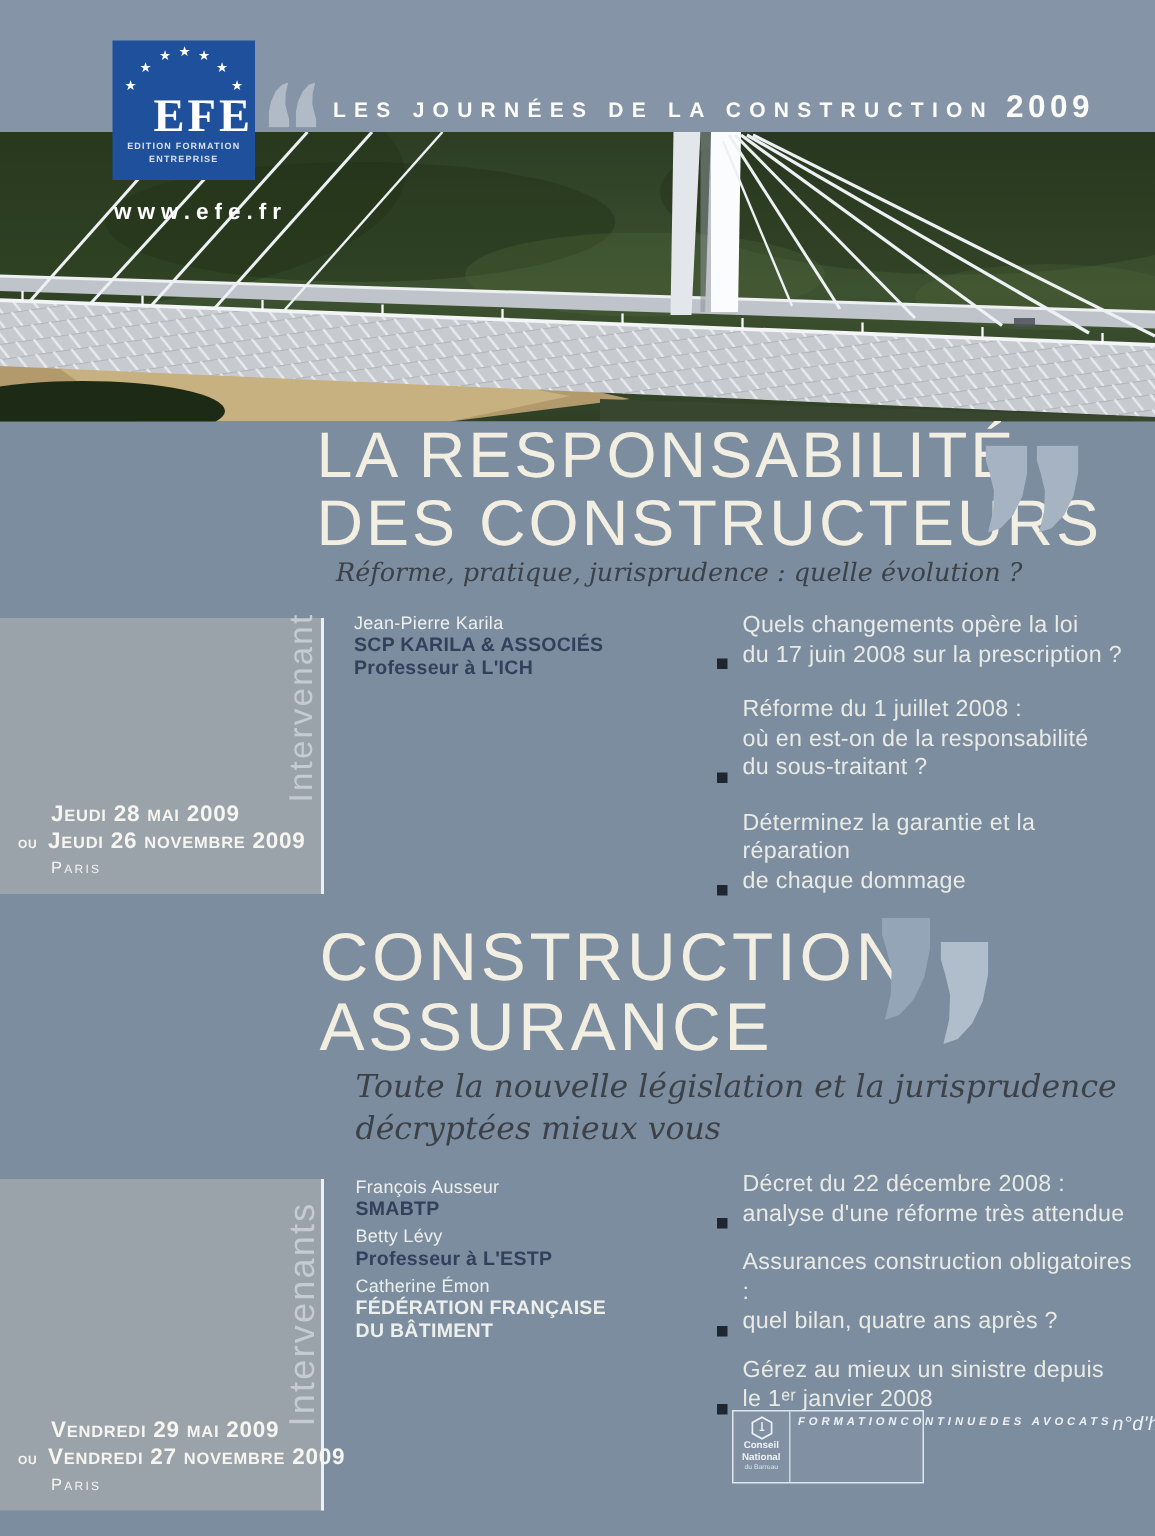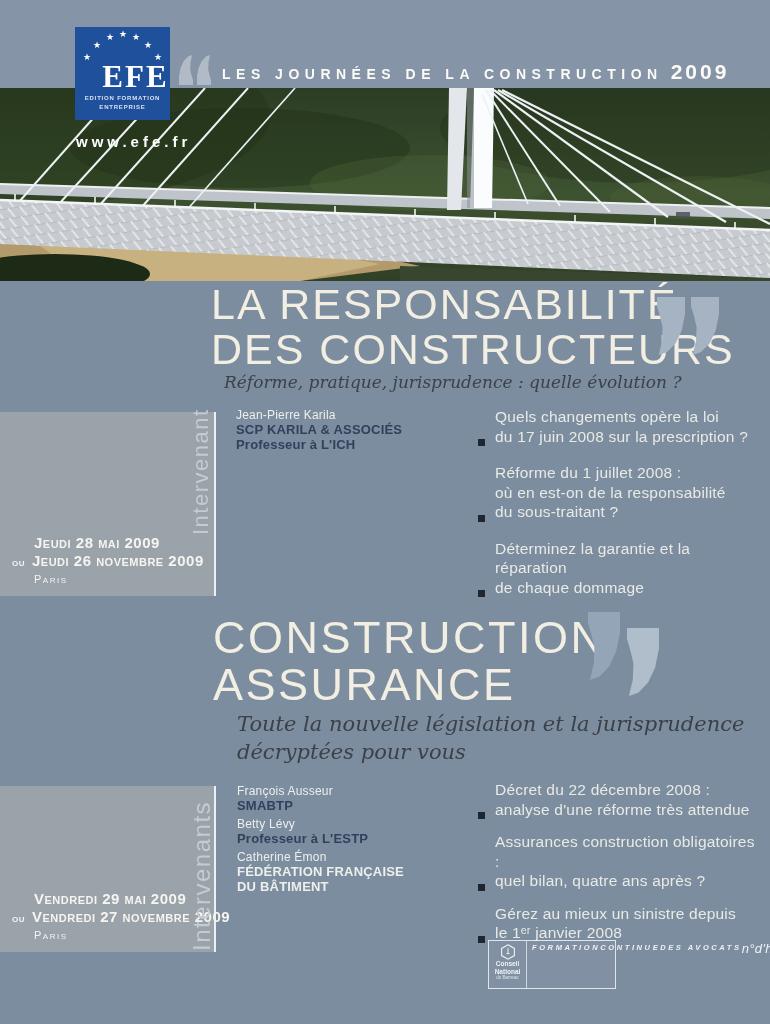--- a/index.html
+++ b/index.html
@@ -44,21 +44,21 @@
   .t1{left:211px;top:282px;font-size:43px;line-height:45px;}
   .t2{left:213px;top:614px;font-size:45px;line-height:47px;letter-spacing:2.5px;}
   .sub{position:absolute;font-family:"DejaVu Serif","Liberation Serif",serif;font-style:italic;color:#3c4147;}
   .sub1{left:224px;top:372px;font-size:17px;}
   .sub2{left:237px;top:710px;font-size:21px;line-height:28px;}
   .sub2 span{display:block;}
 
   
   .dbox{position:absolute;left:0;width:214px;background:#9aa2aa;border-right:2px solid #edf0f2;}
   .db1{top:412px;height:184px;}
-  .db2{top:786px;height:166px;}
+  .db2{top:786px;height:221px;}
   .dates{position:absolute;left:12px;bottom:9px;color:#f6f5ef;}
   .drow{font-size:15px;font-weight:bold;font-variant:small-caps;letter-spacing:.5px;line-height:18px;white-space:nowrap;display:flex;align-items:baseline;}
   .ind{margin-left:22px;}
   .or{font-size:11px;font-weight:bold;font-variant:small-caps;margin-right:7px;}
   .city{font-size:11px;font-weight:normal;font-variant:small-caps;letter-spacing:1.5px;margin-left:22px;line-height:16px;}
 
   
   .vlabel{position:absolute;left:188px;transform-origin:0 0;transform:rotate(-90deg);
           color:#c4cbd2;letter-spacing:1.5px;white-space:nowrap;}
   .vl1{top:535px;font-size:22px;}
@@ -247,21 +247,21 @@
   <h1 class="ttl t2">
     <span class="tl">CONSTRUCTION</span>
     <span class="tl">ASSURANCE</span>
   </h1>
   <div class="cq cq2">
     <i class="cm"></i>
     <i class="cm"></i>
   </div>
   <div class="sub sub2">
     <span>Toute la nouvelle législation et la jurisprudence</span>
-    <span>décryptées pour vous</span>
+    <span>décryptées mieux vous</span>
   </div>
 
   <div class="dbox db2">
     <div class="dates">
       <div class="drow ind">Vendredi 29 mai 2009</div>
       <div class="drow">
         <span class="or">ou</span>
         <span>Vendredi 27 novembre 2009</span>
       </div>
       <div class="city">Paris</div>

